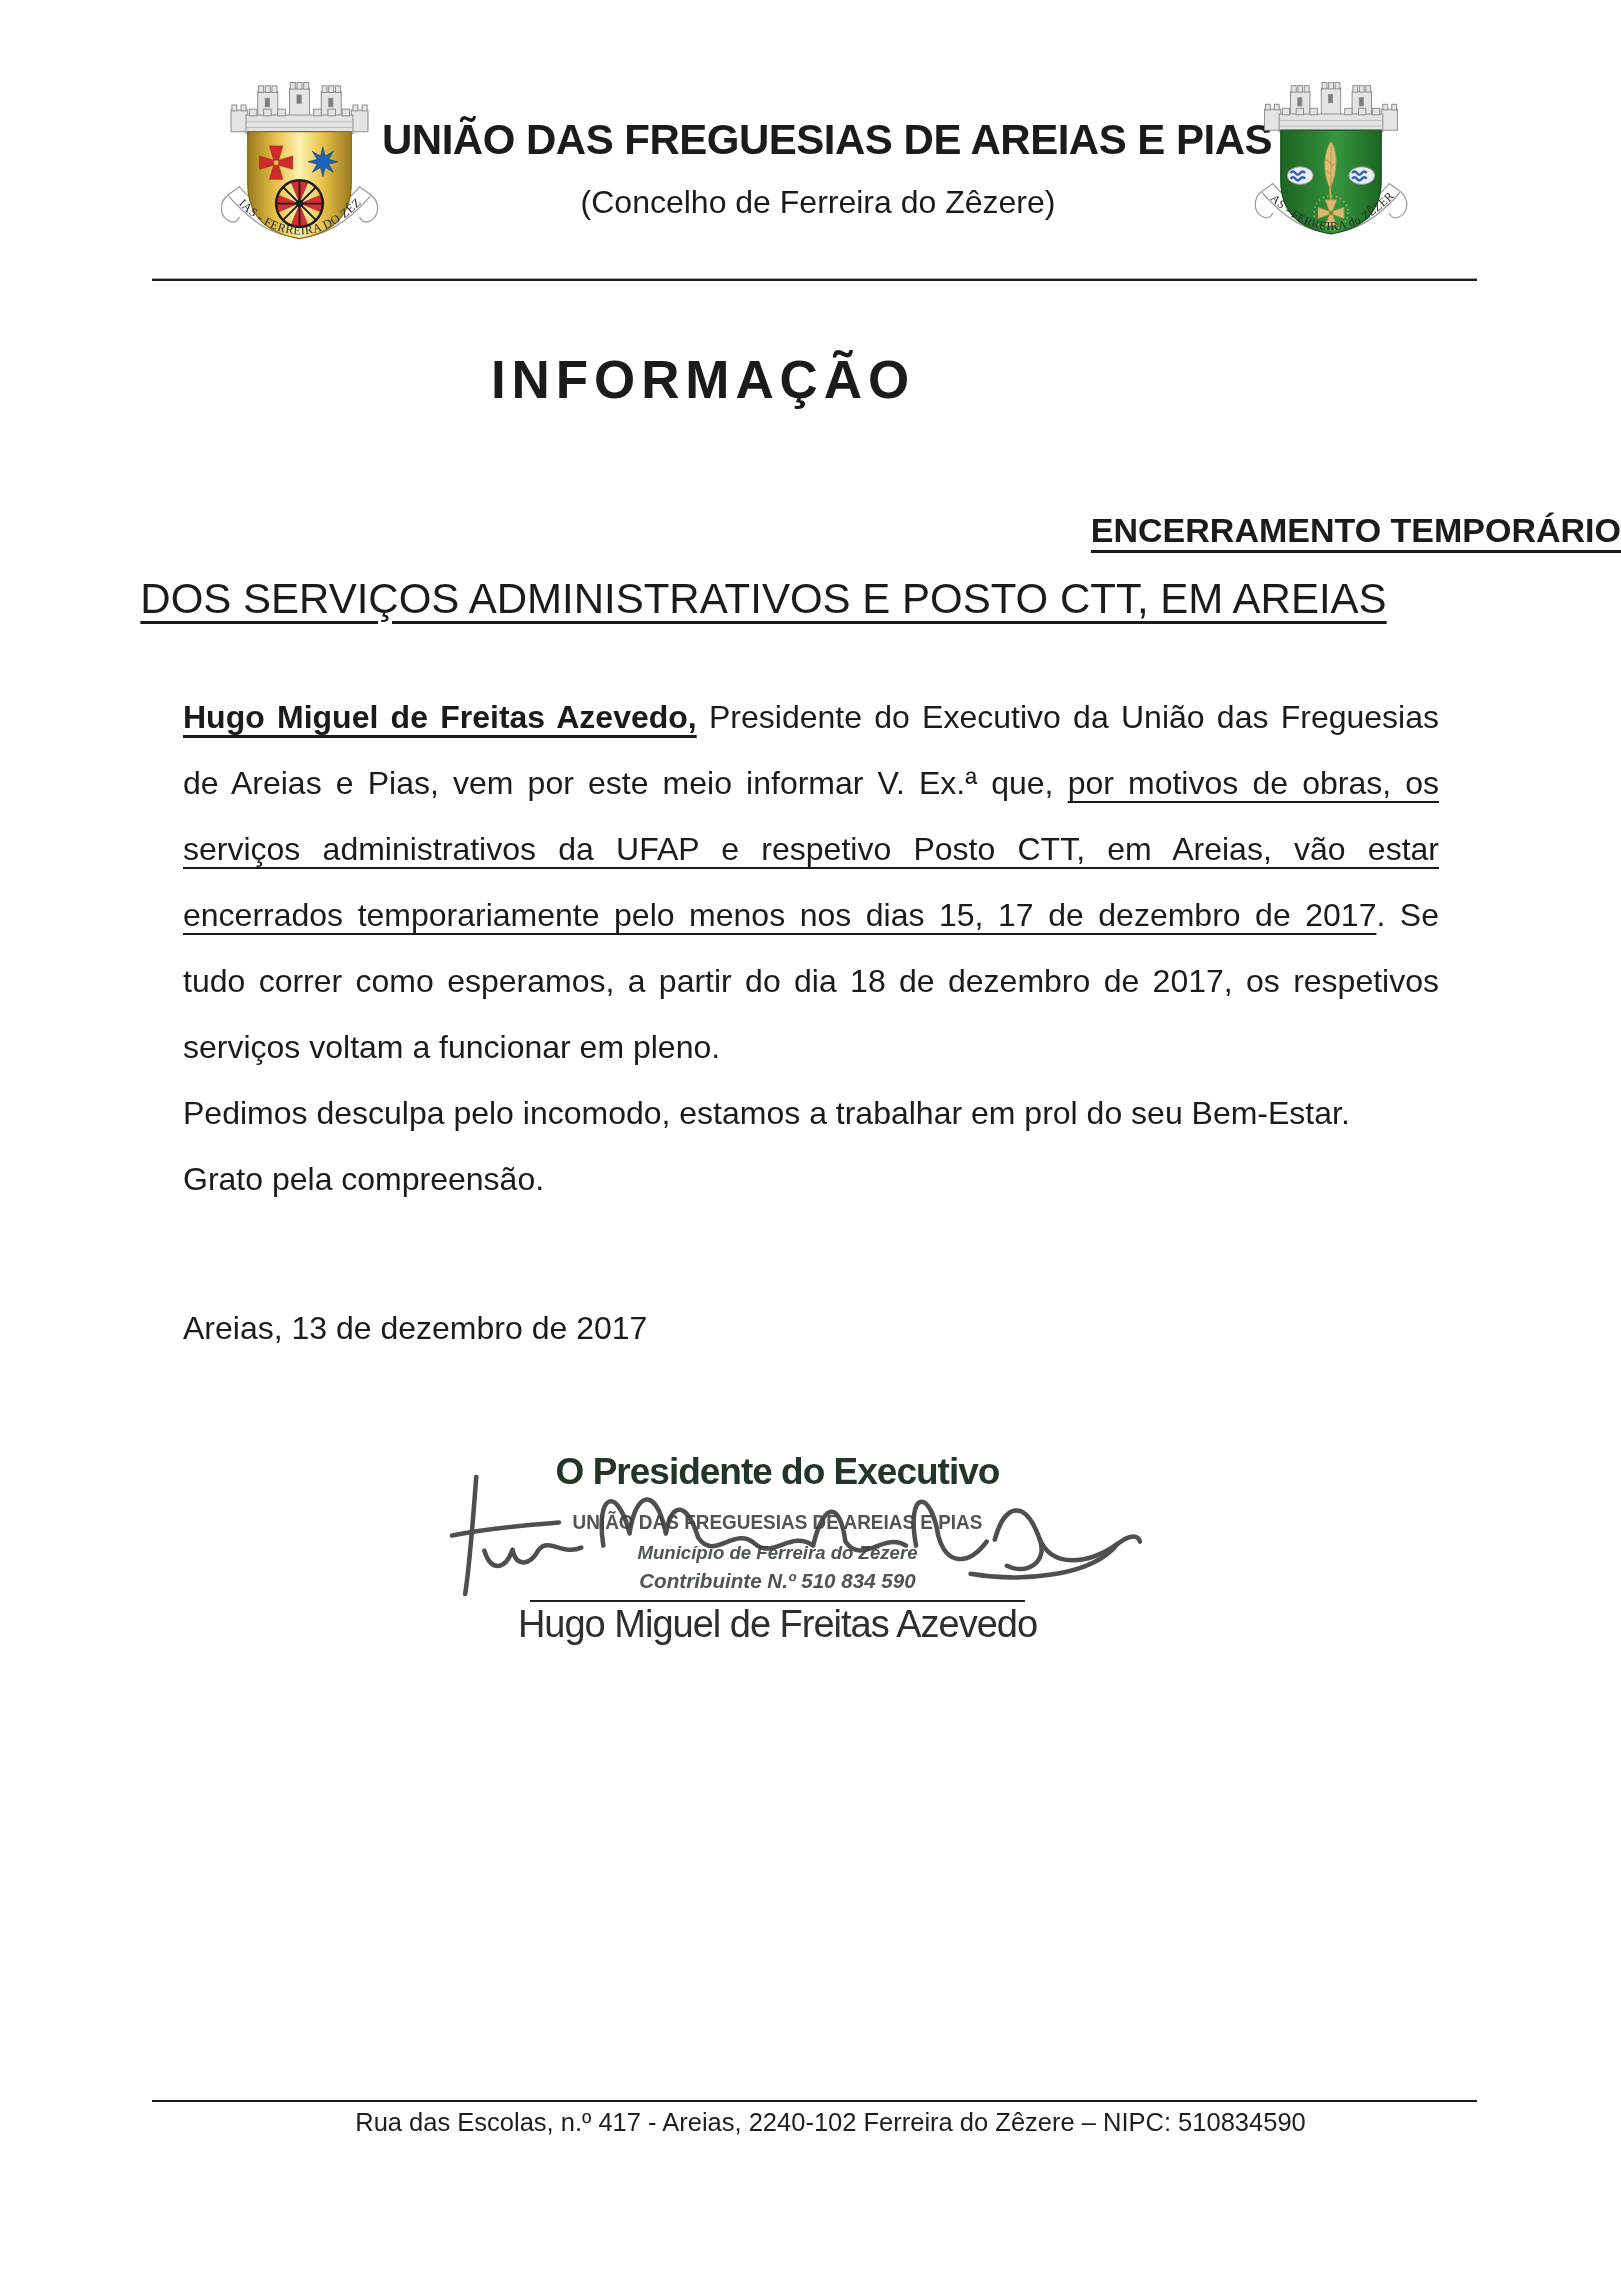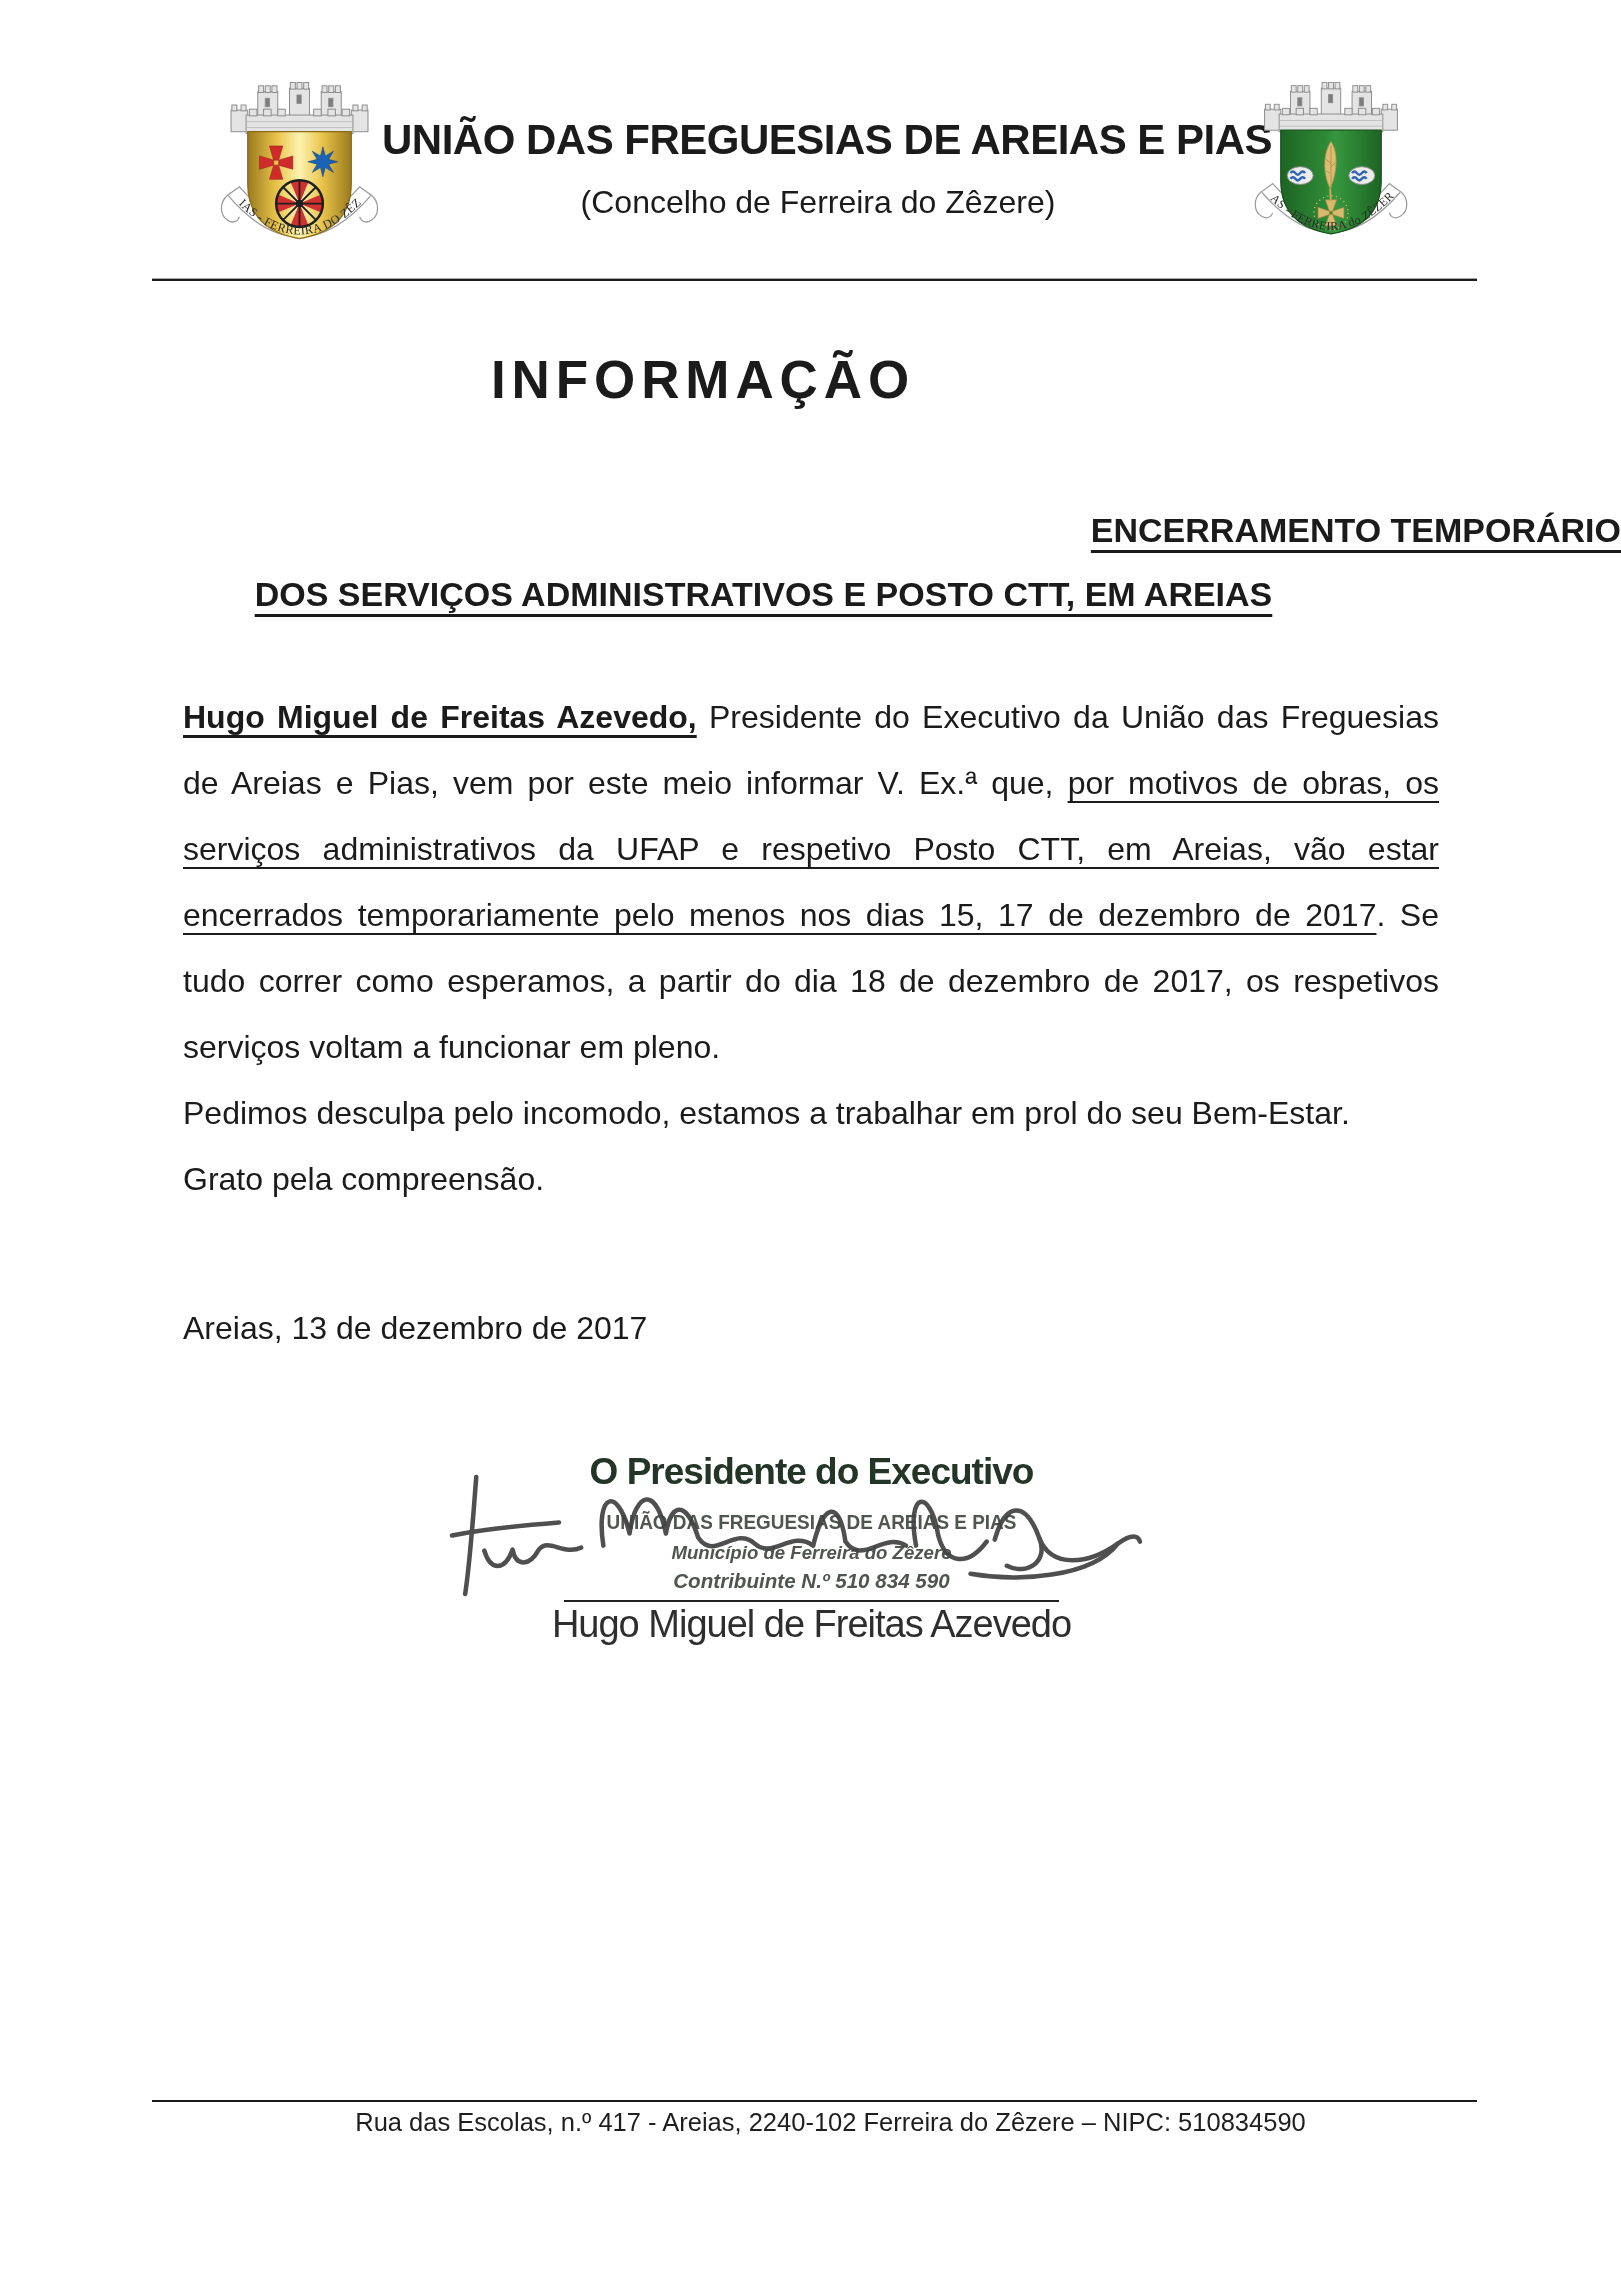--- a/index.html
+++ b/index.html
@@ -18,33 +18,33 @@
   .org-title{font-size:42px;font-weight:bold;letter-spacing:-0.5px;white-space:nowrap;}
   .org-subtitle{font-size:32px;margin-top:20px;}
   .header-rule{left:152px;top:278px;width:1325px;height:0;border-top:1px solid #a8a8a8;border-bottom:2.9px solid #1c1c1c;}
 
   
   .doc-title{left:0;top:349px;width:1406px;text-align:center;
     font-size:53px;font-weight:bold;letter-spacing:5.9px;}
 
   
   .subject1{left:0;top:511px;width:1621px;text-align:right;font-size:34px;font-weight:bold;}
-  .subject2{left:0;top:575px;width:1527px;text-align:center;font-size:34px;font-weight:bold;}
+  .subject2{left:0;top:575px;width:1527px;text-align:center;font-size:42px;font-weight:normal;}
   .subject1 span,.subject2 span{
     text-decoration:underline;text-decoration-thickness:2.9px;text-underline-offset:7.8px;}
 
   
   .body-block{left:183px;top:684px;width:1256px;font-size:32px;line-height:66px;}
   .body-block p{margin:0;text-align:justify;}
   .bu{font-weight:bold;text-decoration:underline;text-decoration-thickness:2.9px;text-underline-offset:6.9px;}
   .u{text-decoration:underline;text-decoration-thickness:2px;text-underline-offset:6.9px;}
   .date-line{left:183px;top:1296px;font-size:32px;line-height:65px;}
 
   
-  .sig-block{left:478px;top:1451px;width:667px;text-align:center;}
+  .sig-block{left:444px;top:1451px;width:667px;text-align:center;}
   .sig-role{font-size:37px;font-weight:bold;letter-spacing:-1px;color:#223527;}
   .stamp{color:#4e564f;}
   .stamp-l1{margin-top:16.7px;font-size:20.6px;font-weight:bold;transform:scaleX(0.92);transform-origin:center;white-space:nowrap;}
   .stamp-l2{margin-top:8.8px;font-size:18.6px;font-weight:bold;font-style:italic;}
   .stamp-l3{margin-top:4.9px;font-size:20.6px;font-weight:bold;font-style:italic;}
   .sig-rule{width:495px;margin:6.9px auto 0 auto;border-top:2.9px solid #222;}
   .sig-name{margin-top:1px;font-size:38px;letter-spacing:-1px;color:#2e2e2e;white-space:nowrap;}
   .scrawl{left:446px;top:1462px;width:696px;height:142px;pointer-events:none;}
 
   

